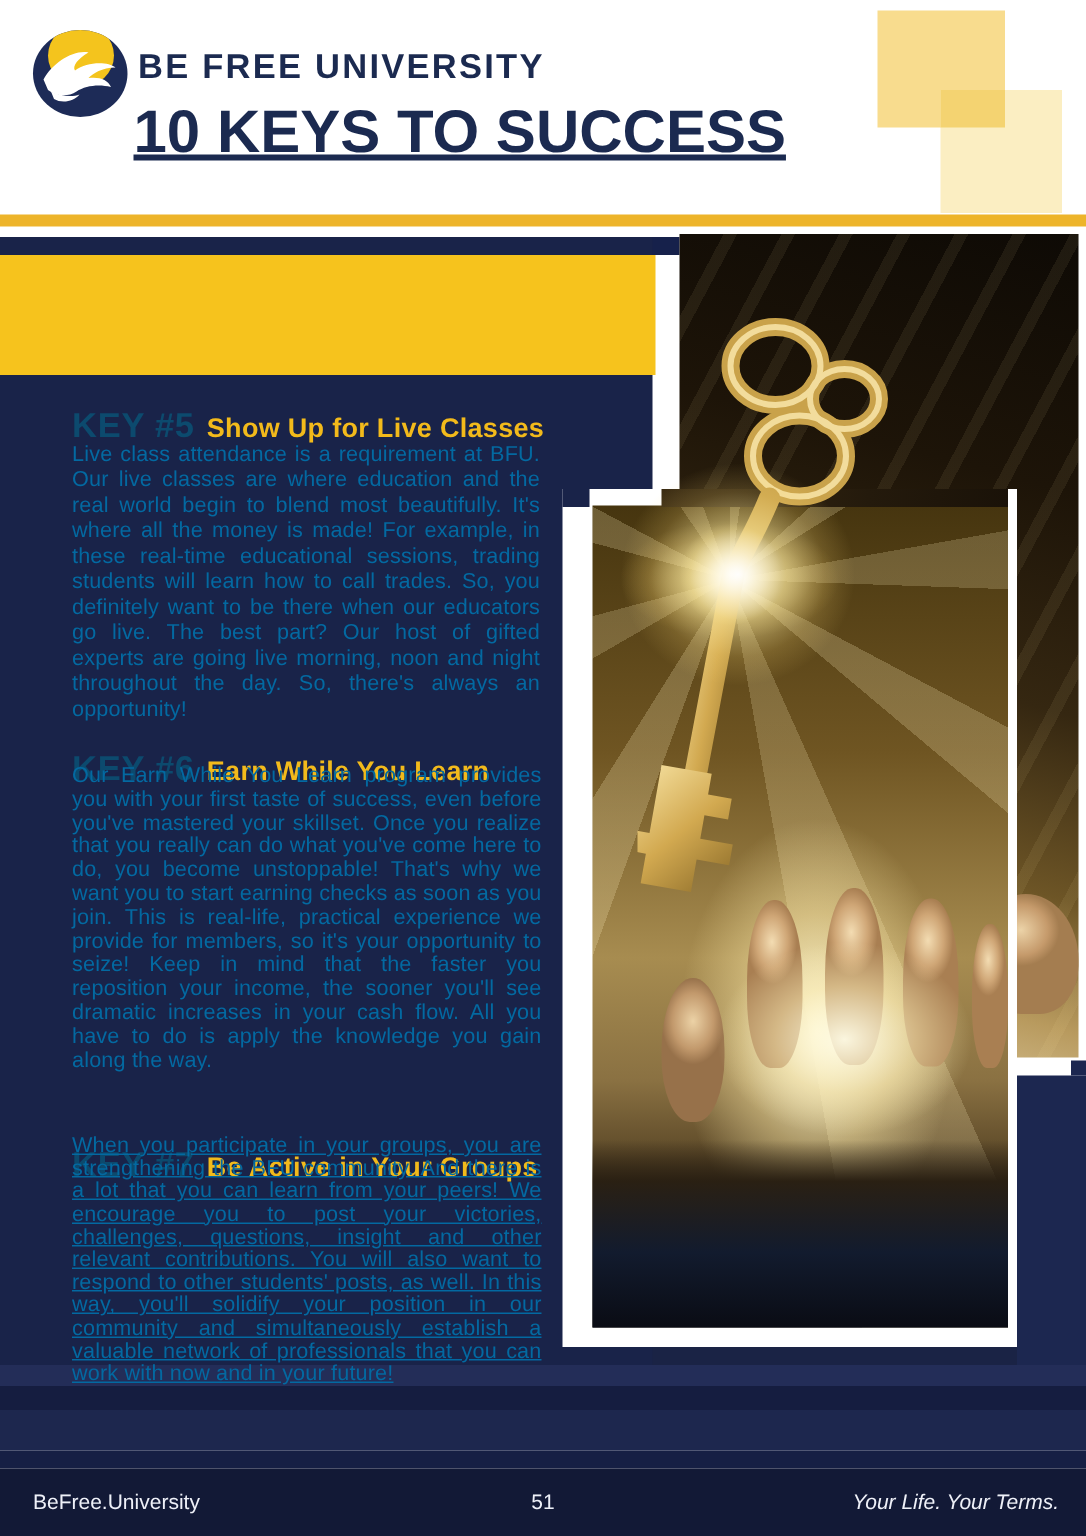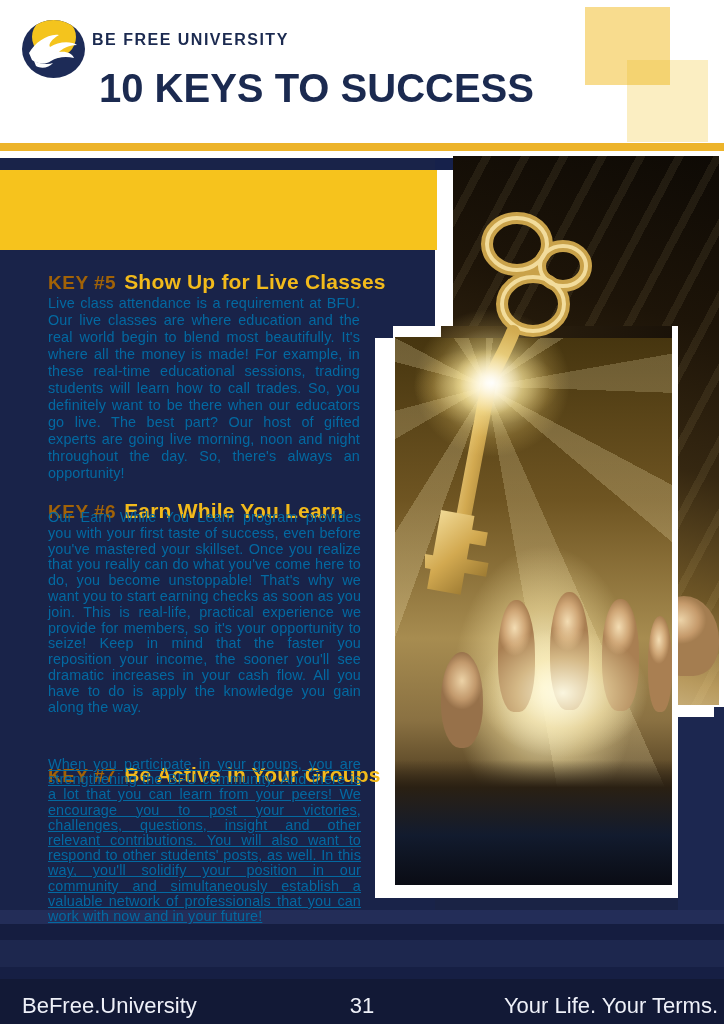--- a/index.html
+++ b/index.html
@@ -4,22 +4,22 @@
 <style>
   html,body{margin:0;padding:0;background:#e8e8e8;}
   .page{position:relative;width:724px;height:1024px;background:#ffffff;overflow:hidden;
         font-family:"Liberation Sans","DejaVu Sans",sans-serif;}
   .abs{position:absolute;}
 
   
   .logo{left:22px;top:20px;width:63px;height:58px;border-radius:50%;background:#1d2b57;overflow:hidden;z-index:6;}
   .logo .sun{position:absolute;left:10px;top:-4px;width:44px;height:42px;border-radius:50%;background:#f4c41d;}
   .logo svg{position:absolute;left:0;top:0;}
-  .brand{left:92px;top:31px;font-size:16px;font-weight:bold;color:#1b2a50;letter-spacing:1.5px;z-index:6;}
-  .title{left:99px;top:66px;font-size:40px;font-weight:bold;color:#1b2a50;letter-spacing:0px;z-index:6;white-space:nowrap;}
+  .brand{left:92px;top:31px;font-size:23px;font-weight:bold;color:#1b2a50;letter-spacing:1.5px;z-index:6;}
+  .title{left:89px;top:66px;font-size:40px;font-weight:bold;color:#1b2a50;letter-spacing:0px;z-index:6;white-space:nowrap;text-decoration:underline;}
   .sq1{left:585px;top:7px;width:85px;height:78px;background:#f8dc8e;z-index:1;}
   .sq2{left:627px;top:60px;width:81px;height:82px;background:#fbeec2;z-index:1;}
   .sqo{left:627px;top:60px;width:43px;height:25px;background:#f4d371;z-index:2;}
 
   
   .rule-gold{left:0;top:143px;width:724px;height:8px;background:#edb42a;z-index:2;}
   .top-bar{left:0;top:158px;width:453px;height:12px;background:#16214b;z-index:2;}
   .panel{left:0;top:158px;width:435px;height:752px;background:#192349;z-index:2;}
   .gold-band{left:0;top:170px;width:437px;height:80px;background:#f6c31d;z-index:3;}
   .navy-step{left:375px;top:326px;width:18px;height:12px;background:#192349;z-index:5;}
@@ -65,42 +65,42 @@
     background:linear-gradient(180deg, rgba(58,44,24,0) 0%, #2a2013 22%, #121b2e 60%, #0a0c14 100%);}
   .flare{left:392px;top:288px;width:200px;height:190px;z-index:7;pointer-events:none;
     background:radial-gradient(closest-side, rgba(255,255,255,.95), rgba(255,236,160,.55) 32%, rgba(255,220,120,.18) 58%, rgba(0,0,0,0) 78%);}
   .keysvg{left:425px;top:192px;width:190px;height:480px;z-index:6;}
 
   .right-block{left:678px;top:717px;width:46px;height:193px;background:#1c2750;z-index:3;}
   .right-step{left:714px;top:707px;width:10px;height:10px;background:#1c2750;z-index:3;}
 
   
   .khead{z-index:8;white-space:nowrap;}
-  .klabel{font-size:19px;font-weight:bold;color:#a16207;letter-spacing:.5px;}
-  .ktitle{font-size:21px;font-weight:bold;color:#f2ba1b;margin-left:8px;letter-spacing:.2px;}
+  .klabel{font-size:23px;font-weight:bold;color:#0c4a6e;letter-spacing:.5px;}
+  .ktitle{font-size:18px;font-weight:bold;color:#f2ba1b;margin-left:8px;letter-spacing:.2px;}
   .kbody{z-index:8;color:#0369a1;font-size:14.4px;letter-spacing:.12px;text-align:justify;}
   .kb5{left:48px;top:295px;width:352px;line-height:17px;}
   .k5cut{float:right;width:40px;height:400px;margin-top:35px;}
   .kb6{left:48px;top:510px;width:313px;line-height:15.8px;}
   .kb7{left:48px;top:757px;width:313px;line-height:15.2px;text-decoration:underline;}
   .h5{left:48px;top:270px;}
   .h6{left:48px;top:499px;}
   .h7{left:48px;top:735px;margin-top:28px;}
 
   
   .s1{left:0;top:898px;width:724px;height:12px;background:#1a2345;z-index:1;}
   .s2{left:0;top:910px;width:724px;height:14px;background:#232d58;z-index:2;}
   .s3{left:0;top:924px;width:724px;height:16px;background:#151d40;z-index:2;}
   .s4{left:0;top:940px;width:724px;height:27px;background:#1d274e;z-index:2;}
   .s5{left:0;top:967px;width:724px;height:12px;background:#161f44;z-index:2;}
   .footerband{left:0;top:979px;width:724px;height:45px;background:#121936;z-index:2;}
-  .footrow{left:0;top:993px;width:724px;height:24px;z-index:8;color:#eef0f8;font-size:22px;}
+  .footrow{left:0;top:993px;width:724px;height:24px;z-index:8;color:#eef0f8;font-size:14px;}
   .fleft{position:absolute;left:22px;top:0;}
   .fcenter{position:absolute;left:0;top:0;width:100%;text-align:center;}
-  .fright{position:absolute;right:6px;top:0;}
+  .fright{position:absolute;right:18px;top:0;font-style:italic;}
 </style>
 </head>
 <body>
 
 <div class="page">
 
   <div class="abs sq1"></div>
   <div class="abs sq2"></div>
   <div class="abs sqo"></div>
 
@@ -188,17 +188,17 @@
   <div class="abs kbody kb7">When you participate in your groups, you are strengthening the BFU community.  And there is a lot that you can learn from your peers!  We encourage you to post your victories, challenges, questions, insight and other relevant contributions.  You will also want to respond to other students' posts, as well.  In this way, you'll solidify your position in our community and simultaneously establish a valuable network of professionals that you can work with now and in your future!</div>
 
   <div class="abs s1"></div>
   <div class="abs s2"></div>
   <div class="abs s3"></div>
   <div class="abs s4"></div>
   <div class="abs s5"></div>
   <div class="abs footerband"></div>
   <div class="abs footrow">
     <span class="fleft">BeFree.University</span>
-    <span class="fcenter">31</span>
+    <span class="fcenter">51</span>
     <span class="fright">Your Life. Your Terms.</span>
   </div>
 
 </div>
 
 </body></html>

